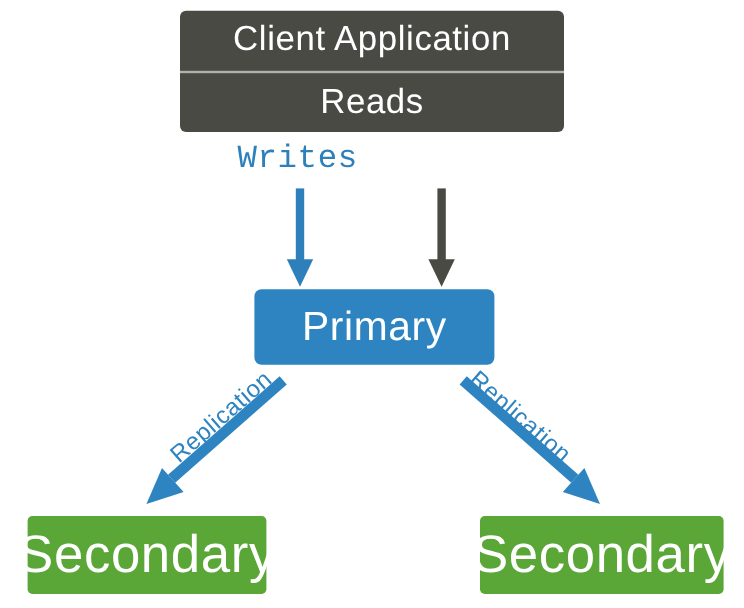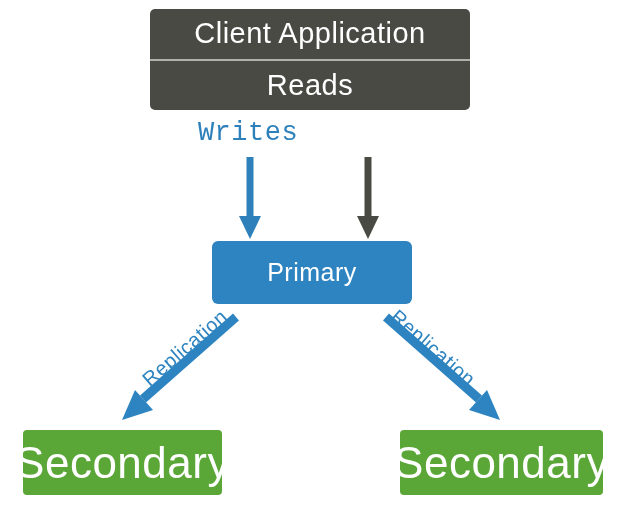--- a/index.html
+++ b/index.html
@@ -57,21 +57,21 @@
     position: absolute;
     left: 0; top: 0;
     width: 620px; height: 507px;
     pointer-events: none;
   }
   .primary-box {
     left: 212px; top: 241px;
     width: 200px; height: 63px;
     background: #2e84c0;
     border-radius: 6px;
-    font-size: 25px;
+    font-size: 34px;
     letter-spacing: 0.5px;
   }
   .replication-label {
     position: absolute;
     color: #2e84c0;
     font-size: 20px;
     letter-spacing: 0.5px;
     white-space: nowrap;
   }
   .replication-left {

